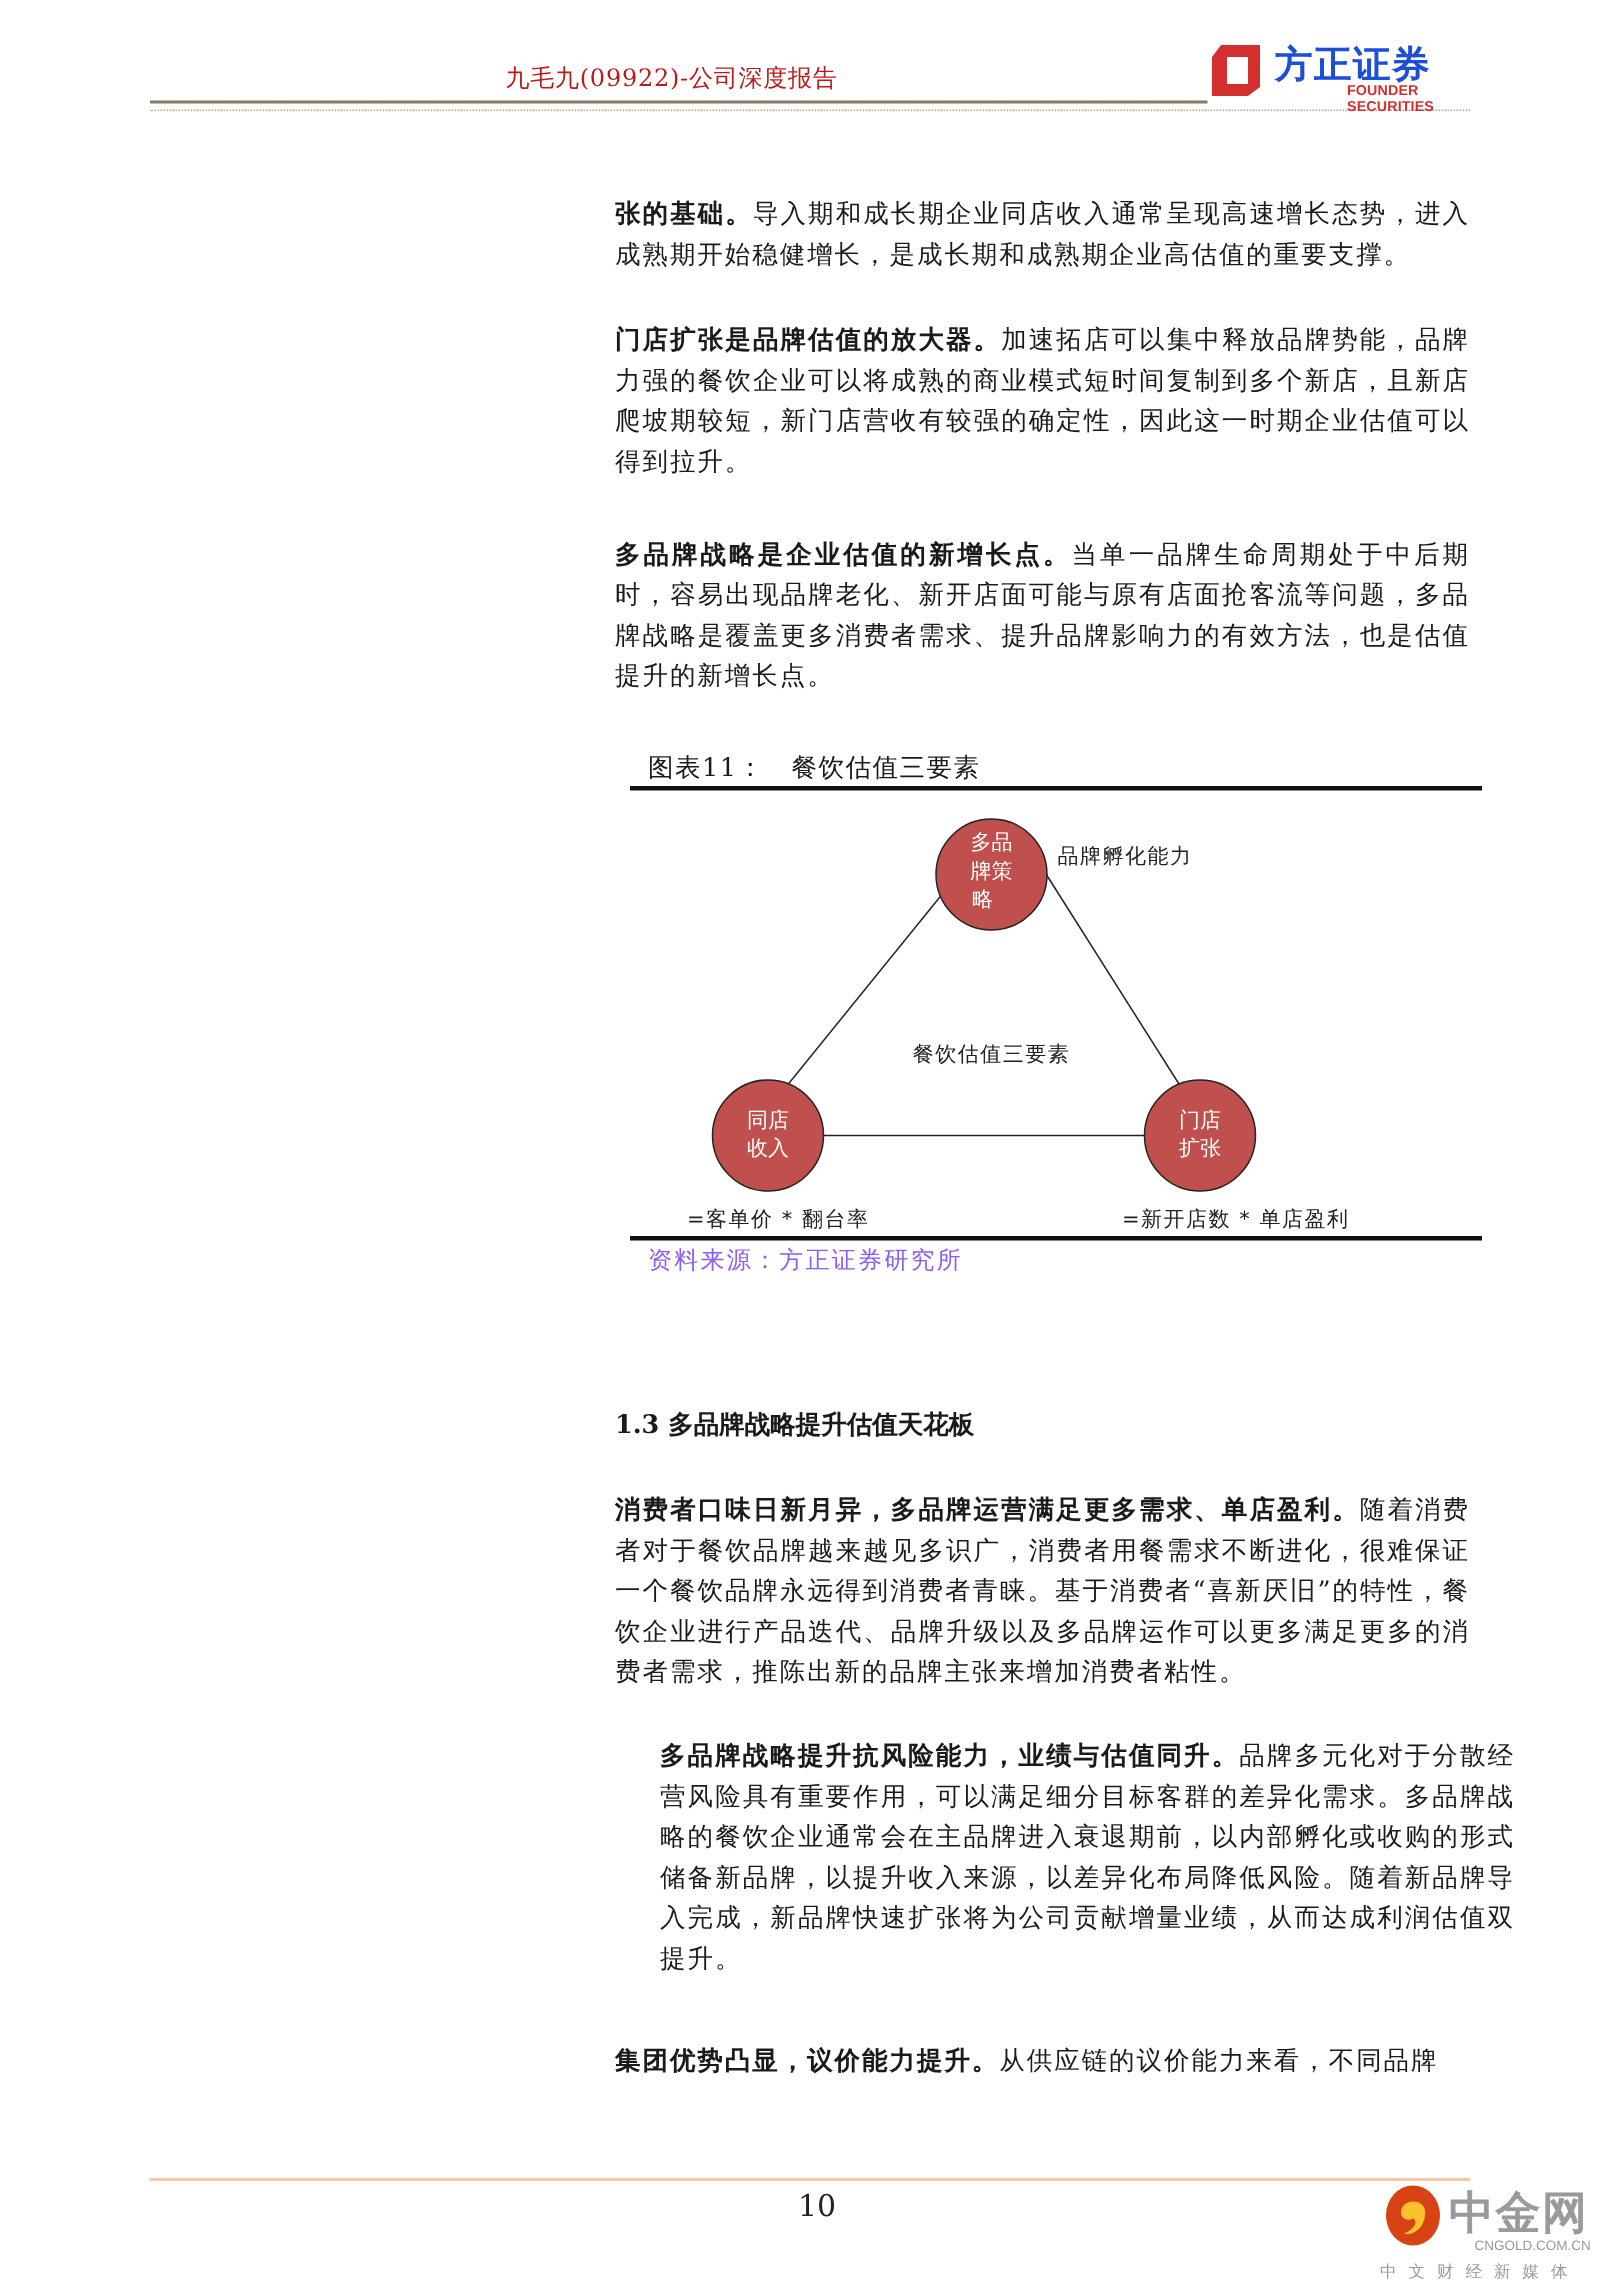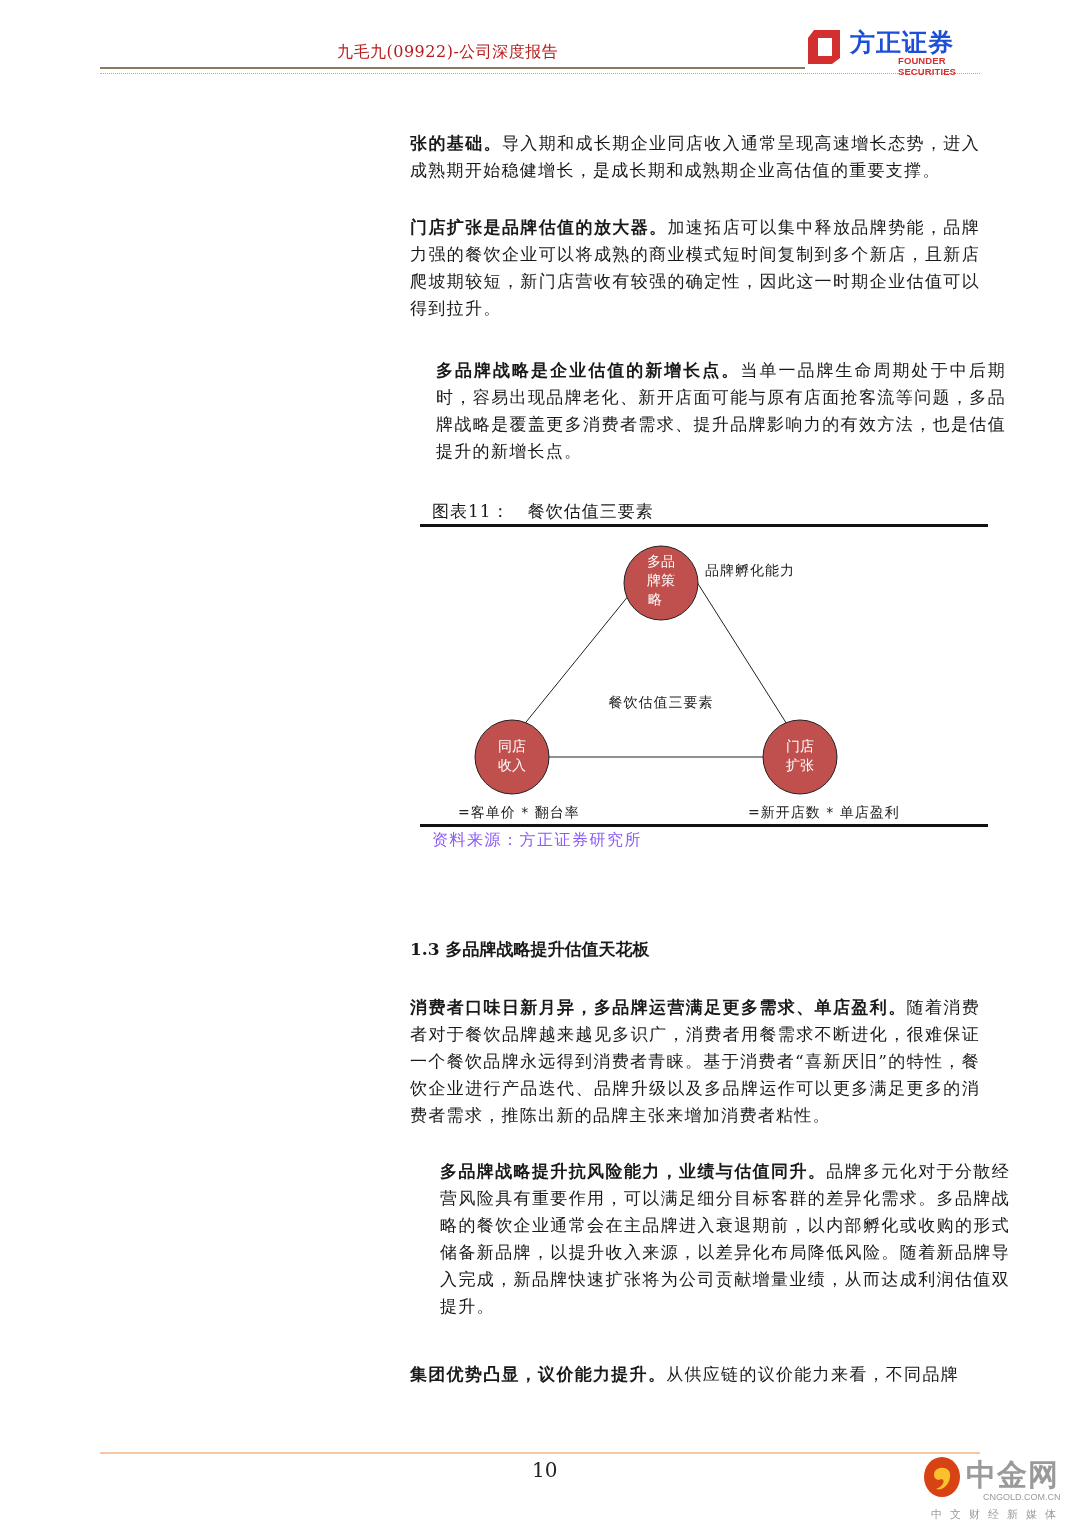--- a/index.html
+++ b/index.html
@@ -35,21 +35,21 @@
   .diag-text { font-family: "DejaVu Sans", sans-serif; font-size: 14px; fill: #222; letter-spacing: 1px; }
 
   
   .ftr-line { left: 100px; top: 1452px; width: 880px; height: 2px; background: #f6c7a5; }
   .page-num { left: 532px; top: 1458px; font-size: 20px; color: #222; }
   .wm { left: 920px; top: 1455px; width: 150px; height: 70px; }
   .wm-cn { position: absolute; left: 46px; top: 0px; font-family: "DejaVu Sans", sans-serif;
            font-weight: bold; font-size: 30px; color: #9a9a9a; letter-spacing: 1px; }
   .wm-en { position: absolute; left: 63px; top: 37px; font-family: "Liberation Sans", sans-serif;
            font-size: 9px; color: #9a9a9a; }
-  .wm-tag { position: absolute; left: 11px; top: 52px; font-family: "DejaVu Sans", sans-serif;
+  .wm-tag { position: absolute; left: 0; top: 52px; font-family: "DejaVu Sans", sans-serif;
             font-size: 11px; color: #9a9a9a; letter-spacing: 8px; white-space: nowrap; }
 </style>
 </head>
 <body>
 
 <div class="abs hdr-title">九毛九(09922)-公司深度报告</div>
 <div class="abs hdr-line1"></div>
 <div class="abs hdr-line2"></div>
 <div class="abs logo">
   <svg class="logo-mark" viewBox="0 0 36 38">
@@ -58,21 +58,21 @@
   <span class="logo-cn">方正证券</span>
   <span class="logo-en">FOUNDER SECURITIES</span>
 </div>
 
 <div class="abs para" style="top:130px;">
   <b>张的基础。</b><span>导入期和成长期企业同店收入通常呈现高速增长态势，进入成熟期开始稳健增长，是成长期和成熟期企业高估值的重要支撑。</span>
 </div>
 <div class="abs para" style="top:214px;">
   <b>门店扩张是品牌估值的放大器。</b><span>加速拓店可以集中释放品牌势能，品牌力强的餐饮企业可以将成熟的商业模式短时间复制到多个新店，且新店爬坡期较短，新门店营收有较强的确定性，因此这一时期企业估值可以得到拉升。</span>
 </div>
-<div class="abs para" style="top:357px;margin-left:26px;">
+<div class="abs para" style="top:357px;">
   <b>多品牌战略是企业估值的新增长点。</b><span>当单一品牌生命周期处于中后期时，容易出现品牌老化、新开店面可能与原有店面抢客流等问题，多品牌战略是覆盖更多消费者需求、提升品牌影响力的有效方法，也是估值提升的新增长点。</span>
 </div>
 
 <div class="abs fig-title">
   <span class="num">图表11：</span><span>餐饮估值三要素</span>
 </div>
 <div class="abs fig-rule-top"></div>
 
 <svg class="abs diagram" viewBox="0 0 568 297">
   <line x1="222" y1="52" x2="98" y2="205" stroke="#222" stroke-width="1"></line>

